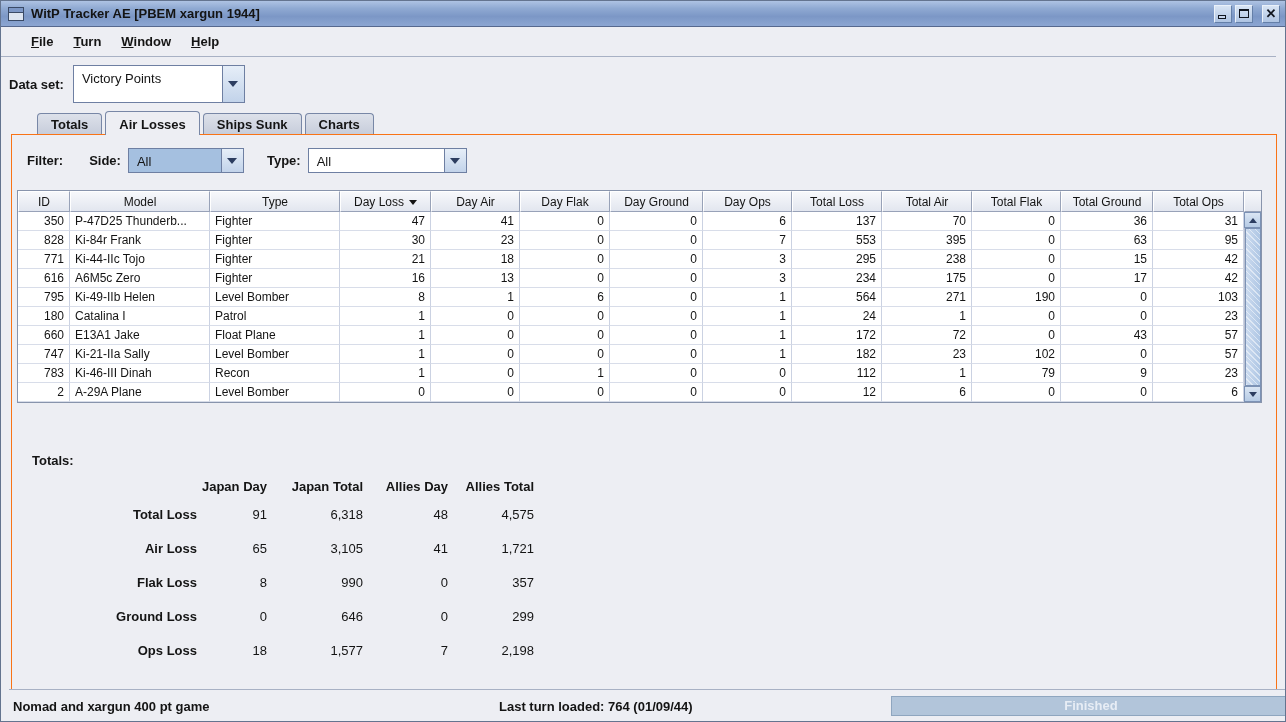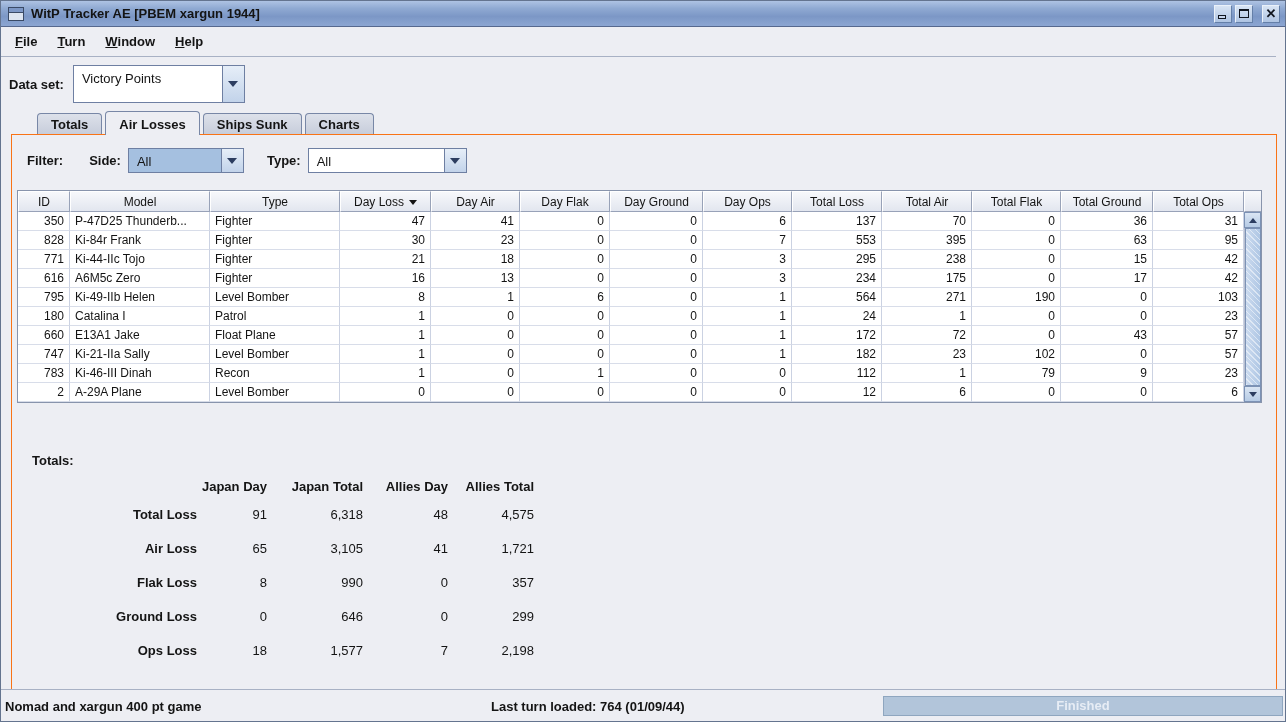--- a/index.html
+++ b/index.html
@@ -15,21 +15,21 @@
   .win-icon::before{content:"";position:absolute;top:0;left:0;right:0;height:4px;background:#7C97C6;border-bottom:1px solid #3A4A66;}
   .title-text{font-size:13px;font-weight:bold;color:#141414;flex:1;white-space:nowrap;overflow:hidden;}
   .win-btn{width:18px;height:18px;margin-left:3px;flex:none;background:linear-gradient(180deg,#D8E4F4,#AFC4E2);
     border:1px solid;border-color:#EAF1FA #647FA8 #647FA8 #EAF1FA;display:flex;align-items:center;justify-content:center;position:relative;cursor:default;}
   .win-btn.close{margin-left:9px;}
   .glyph-min{position:absolute;left:3px;bottom:3px;width:8px;height:4px;border:1px solid #10151F;background:#C8D6EC;}
   .glyph-max{width:10px;height:9px;border:1px solid #10151F;border-top-width:2px;}
   .glyph-close{font-size:13px;font-weight:bold;color:#10151F;line-height:1;}
 
   
-  .menubar{position:absolute;top:26px;left:0;right:9px;height:30px;background:#EDEEF3;border-bottom:1px solid #A8B1C4;display:flex;align-items:center;padding:0 4px;}
+  .menubar{position:absolute;top:26px;left:0;right:9px;height:30px;background:#EDEEF3;border-bottom:1px solid #A8B1C4;display:flex;align-items:center;padding:0 20px;}
   .menu-item{font-size:13px;font-weight:bold;color:#141414;padding:5px 10px;cursor:default;}
 
   .bold-label{font-size:13px;font-weight:bold;color:#141414;white-space:nowrap;}
 
   
   .dataset-row{position:absolute;top:64px;left:8px;display:flex;align-items:center;}
   .dataset-row .bold-label{margin-right:9px;}
 
   
   .combo{display:flex;height:38px;border:1px solid #6E7FA2;background:#FFFFFF;align-items:stretch;cursor:default;}
@@ -80,21 +80,21 @@
   
   .totals{position:absolute;left:20px;top:318px;}
   .totals-title{font-size:13px;font-weight:bold;color:#141414;height:20px;}
   .totals-grid{display:grid;grid-template-columns:165px 70px 96px 85px 86px;}
   .tg-cell{font-size:13px;color:#141414;text-align:right;}
   .tg-head{font-weight:bold;height:24px;padding-top:6px;}
   .tg-label{font-weight:bold;height:34px;display:flex;align-items:center;justify-content:flex-end;}
   .tg-val{height:34px;display:flex;align-items:center;justify-content:flex-end;}
 
   
-  .statusbar{position:absolute;left:0;right:0;bottom:0;height:32px;background:#EDEEF3;border-top:1px solid #A8B1C4;}
+  .statusbar{position:absolute;left:8px;right:0;bottom:0;height:32px;background:#EDEEF3;border-top:1px solid #A8B1C4;}
   .status-left{position:absolute;left:4px;top:9px;font-size:13px;font-weight:bold;color:#141414;}
   .status-center{position:absolute;left:490px;top:9px;font-size:13px;font-weight:bold;color:#141414;}
   .finished-btn{position:absolute;left:882px;top:6px;width:400px;height:20px;background:#B2C5DA;border:1px solid #8FA6BF;
     color:#E7EDF5;font-size:13px;font-weight:bold;text-align:center;line-height:18px;cursor:default;}
 </style>
 </head>
 <body>
 
 <div id="app">
 

